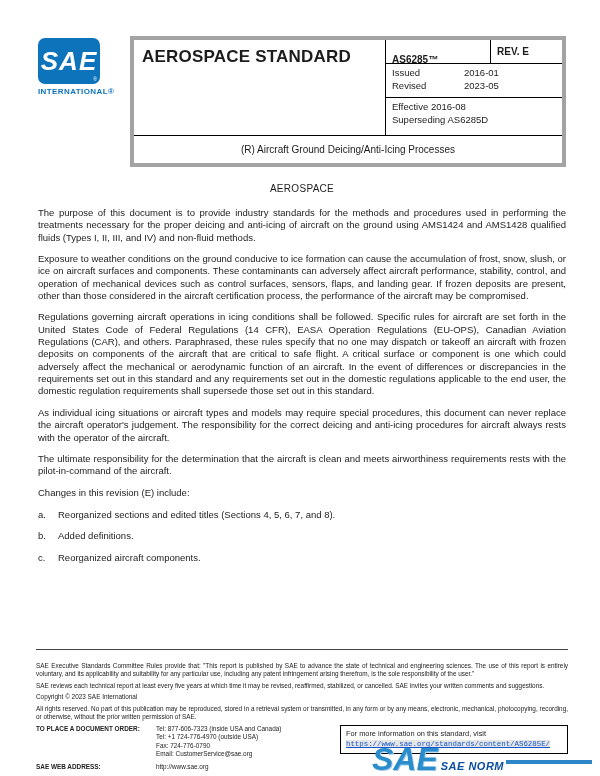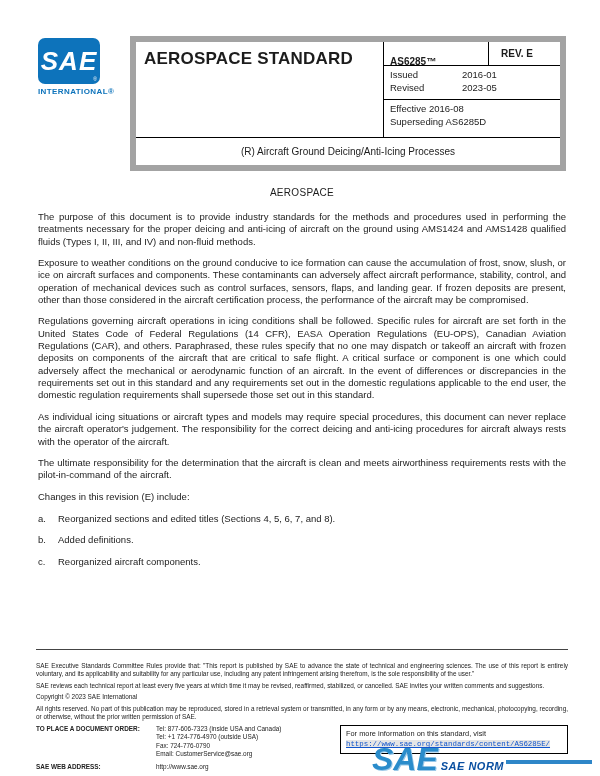--- a/index.html
+++ b/index.html
@@ -21,31 +21,31 @@
     width:62px;height:46px;background:#0d73bb;border-radius:7px;
     display:flex;align-items:center;justify-content:center;position:relative;
   }
   .logo-sae{
     color:#ffffff;font-weight:bold;font-style:italic;font-size:26px;letter-spacing:1px;
   }
   .logo-reg{position:absolute;right:3px;bottom:2px;color:#ffffff;font-size:5px;}
   .logo-intl{
     color:#0d73bb;font-weight:bold;font-size:8px;letter-spacing:0.4px;margin-top:3px;
   }
-  .htable{flex:1;border:6px solid #a3a3a3;}
+  .htable{flex:1;border:4px solid #a3a3a3;}
   .htop{display:flex;}
   .hcell-title{
     flex:1;border-right:1px solid #000;padding:7px 8px;
     font-size:17px;font-weight:bold;line-height:1.18;letter-spacing:0.2px;
     height:95px;box-sizing:border-box;
   }
   .hright{width:176px;flex:0 0 176px;display:flex;flex-direction:column;font-size:9.5px;}
   .hr1{display:flex;border-bottom:1px solid #000;height:24px;box-sizing:border-box;}
   .hr1 .num{flex:1;display:flex;align-items:center;padding-left:6px;font-weight:bold;font-size:10px;margin-top:16px;}
-  .hr1 .rev{width:72px;border-left:1px solid #000;display:flex;align-items:center;padding-left:12px;font-weight:bold;font-size:10px;box-sizing:border-box;}
+  .hr1 .rev{width:72px;border-left:1px solid #000;display:flex;align-items:center;padding-left:6px;font-weight:bold;font-size:10px;box-sizing:border-box;}
   .hr2{border-bottom:1px solid #000;height:34px;box-sizing:border-box;padding:3px 0 0 6px;}
   .lbl-row{display:grid;grid-template-columns:72px 1fr;line-height:1.35;}
   .hr3{height:37px;box-sizing:border-box;padding:3px 0 0 6px;line-height:1.35;}
   .htitle{
     border-top:1px solid #000;height:27px;display:flex;align-items:center;justify-content:center;
     font-size:10px;
   }
   
   .rationale-h{
     text-align:center;font-size:10px;margin:16px 0 13px 0;letter-spacing:0.3px;

